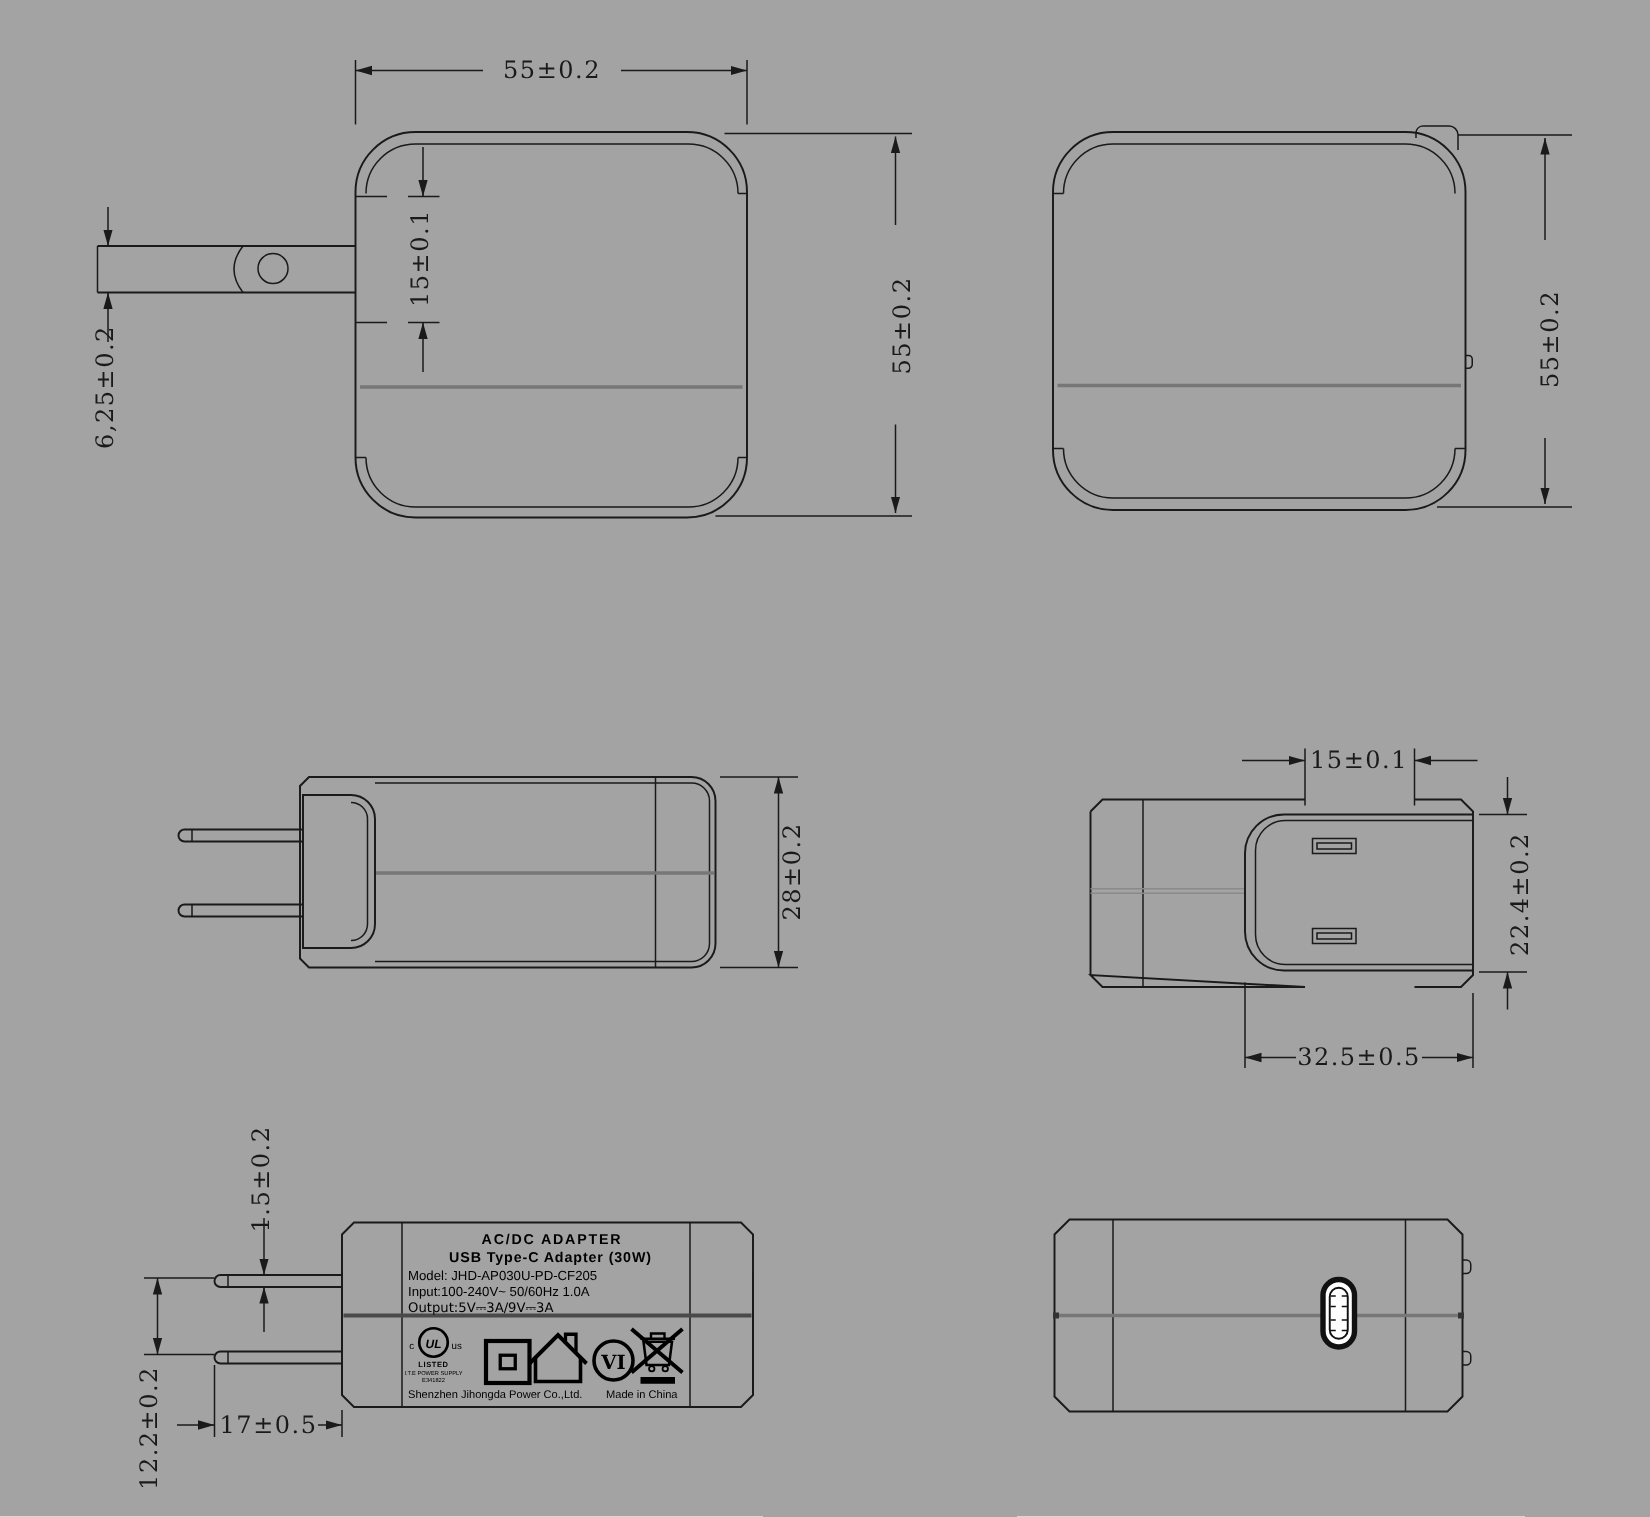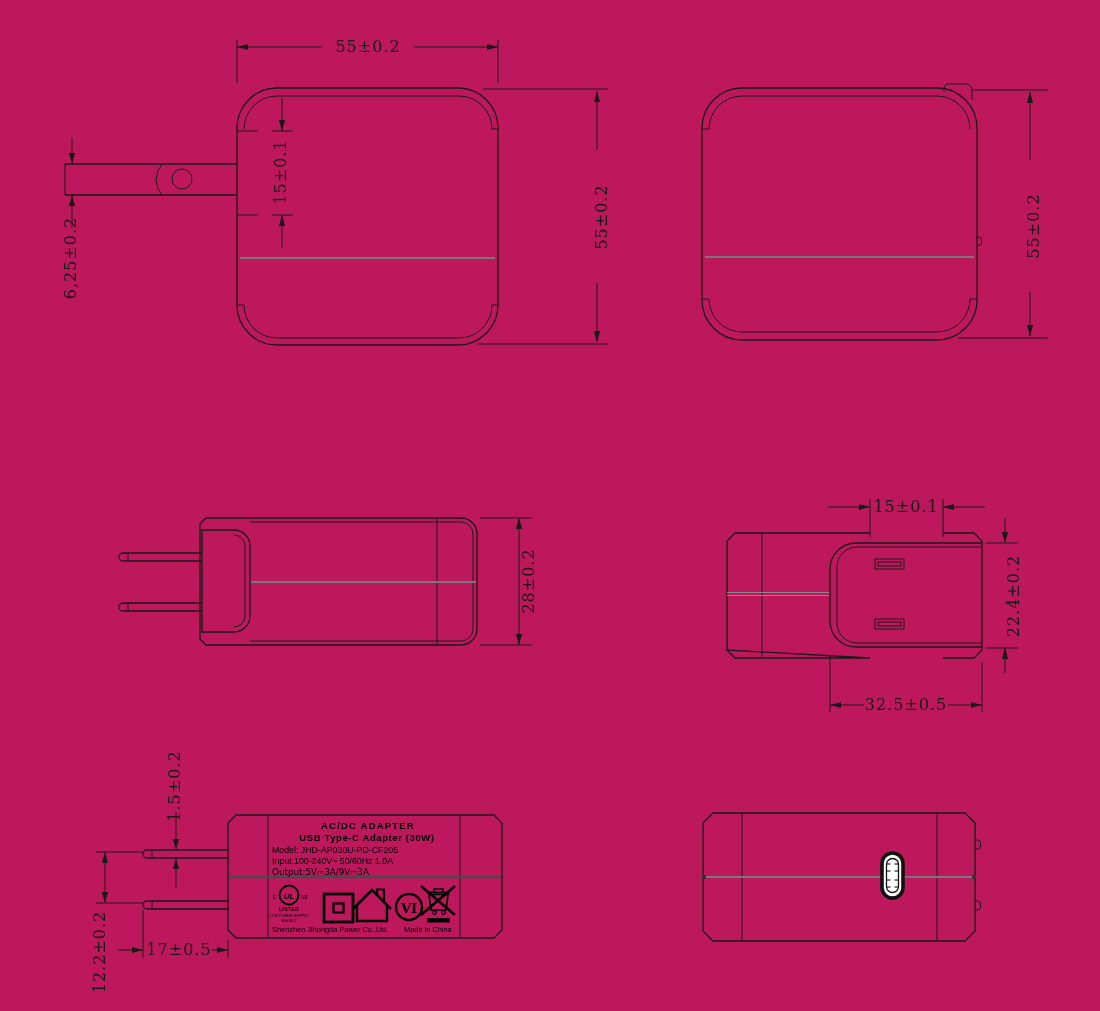--- a/index.html
+++ b/index.html
@@ -1,16 +1,16 @@
 <!DOCTYPE html>
 <html><head>
 <meta charset="utf-8">
 <style>
   html,body { margin:0; padding:0; background:#ffffff; }
-  #canvas { position:relative; width:1100px; height:1011px; background:#be185d; overflow:hidden; }
+  #canvas { position:relative; width:1100px; height:1011px; background:#a3a3a3; overflow:hidden; }
   svg { display:block; }
   .ln   { stroke:#1a1a1a; stroke-width:1.3; fill:none; }
   .thin { stroke:#1a1a1a; stroke-width:1;   fill:none; }
   .dim  { stroke:#1a1a1a; stroke-width:1;   fill:none; }
   .seam { stroke:#777777; stroke-width:2.2; fill:none; }
   .seam2{ stroke:#8a8a8a; stroke-width:1;   fill:none; }
   .dimtxt { font-family:"DejaVu Serif","Liberation Serif",serif; font-size:16px; fill:#1a1a1a; letter-spacing:1px; }
   .lbl  { font-family:"Liberation Sans","DejaVu Sans",sans-serif; fill:#000000; }
   .lblb { font-weight:bold; }
   .dcline { font-family:"DejaVu Sans","Liberation Sans",sans-serif; }

